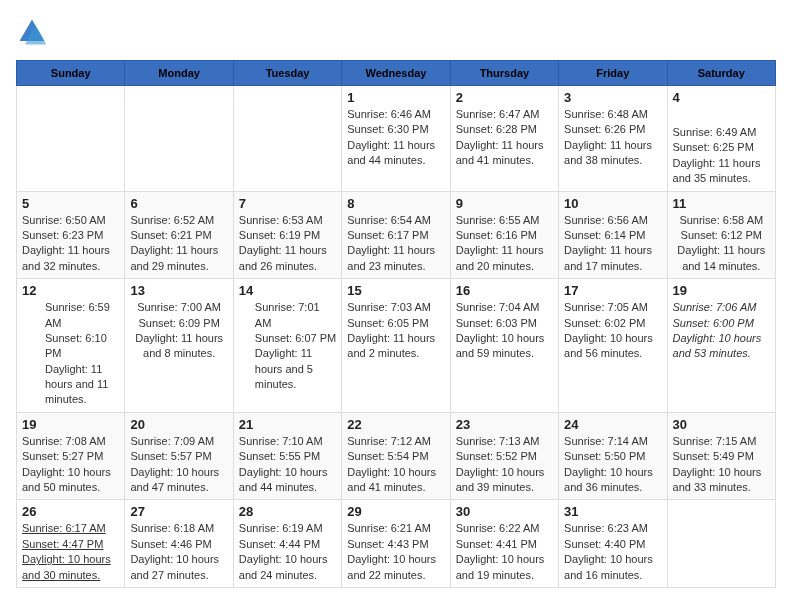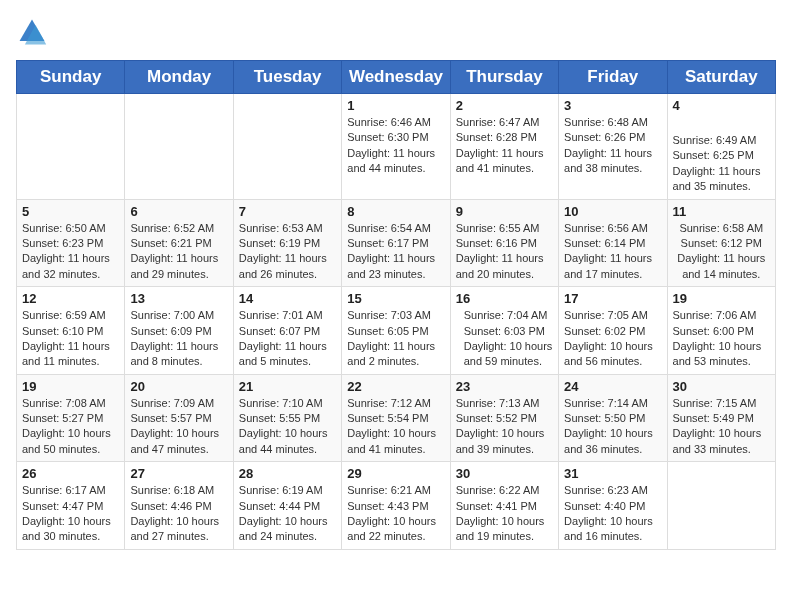--- a/index.html
+++ b/index.html
@@ -52,22 +52,22 @@
       font-size: 16px;
       color: #555;
     }
     .calendar {
       width: 100%;
       border-collapse: collapse;
       border: 1px solid #ccc;
     }
     .calendar th {
       background: #3a6ebf;
-      color: #ffffff;
-      font-size: 17px;
+      color: #000000;
+      font-size: 11px;
       font-weight: bold;
       padding: 6px 4px;
       text-align: center;
       border: 1px solid #2a5aaa;
     }
     .calendar td {
       border: 1px solid #ddd;
       vertical-align: top;
       padding: 4px 5px;
       width: calc(100% / 7);
@@ -196,57 +196,57 @@
         <td>
           <div class="day-number">11</div>
           <div class="day-info" style="white-space: pre-line; text-align: center;">Sunrise: 6:58 AM
 Sunset: 6:12 PM
 Daylight: 11 hours and 14 minutes.</div>
         </td>
       </tr>
       <tr>
         <td>
           <div class="day-number">12</div>
-          <div class="day-info" style="white-space: pre-line;">Sunrise: 6:59 AM
+          <div class="day-info" style="white-space: pre-line; margin-left: 23px;">Sunrise: 6:59 AM
 Sunset: 6:10 PM
 Daylight: 11 hours and 11 minutes.</div>
         </td>
         <td>
           <div class="day-number">13</div>
-          <div class="day-info" style="white-space: pre-line;">Sunrise: 7:00 AM
+          <div class="day-info" style="white-space: pre-line; text-align: center;">Sunrise: 7:00 AM
 Sunset: 6:09 PM
 Daylight: 11 hours and 8 minutes.</div>
         </td>
         <td>
           <div class="day-number">14</div>
-          <div class="day-info" style="white-space: pre-line;">Sunrise: 7:01 AM
+          <div class="day-info" style="white-space: pre-line; margin-left: 16px;">Sunrise: 7:01 AM
 Sunset: 6:07 PM
 Daylight: 11 hours and 5 minutes.</div>
         </td>
         <td>
           <div class="day-number">15</div>
           <div class="day-info" style="white-space: pre-line;">Sunrise: 7:03 AM
 Sunset: 6:05 PM
 Daylight: 11 hours and 2 minutes.</div>
         </td>
         <td>
           <div class="day-number">16</div>
-          <div class="day-info" style="white-space: pre-line; margin-left: 8px;">Sunrise: 7:04 AM
+          <div class="day-info" style="white-space: pre-line;">Sunrise: 7:04 AM
 Sunset: 6:03 PM
 Daylight: 10 hours and 59 minutes.</div>
         </td>
         <td>
           <div class="day-number">17</div>
           <div class="day-info" style="white-space: pre-line;">Sunrise: 7:05 AM
 Sunset: 6:02 PM
 Daylight: 10 hours and 56 minutes.</div>
         </td>
         <td>
           <div class="day-number">19</div>
-          <div class="day-info" style="white-space: pre-line;">Sunrise: 7:06 AM
+          <div class="day-info" style="white-space: pre-line; font-style: italic;">Sunrise: 7:06 AM
 Sunset: 6:00 PM
 Daylight: 10 hours and 53 minutes.</div>
         </td>
       </tr>
       <tr>
         <td>
           <div class="day-number">19</div>
           <div class="day-info" style="white-space: pre-line;">Sunrise: 7:08 AM
 Sunset: 5:27 PM
 Daylight: 10 hours and 50 minutes.</div>
@@ -284,21 +284,21 @@
         <td>
           <div class="day-number">30</div>
           <div class="day-info" style="white-space: pre-line;">Sunrise: 7:15 AM
 Sunset: 5:49 PM
 Daylight: 10 hours and 33 minutes.</div>
         </td>
       </tr>
       <tr>
         <td>
           <div class="day-number">26</div>
-          <div class="day-info" style="white-space: pre-line;">Sunrise: 6:17 AM
+          <div class="day-info" style="white-space: pre-line; text-decoration: underline;">Sunrise: 6:17 AM
 Sunset: 4:47 PM
 Daylight: 10 hours and 30 minutes.</div>
         </td>
         <td>
           <div class="day-number">27</div>
           <div class="day-info" style="white-space: pre-line;">Sunrise: 6:18 AM
 Sunset: 4:46 PM
 Daylight: 10 hours and 27 minutes.</div>
         </td>
         <td>

